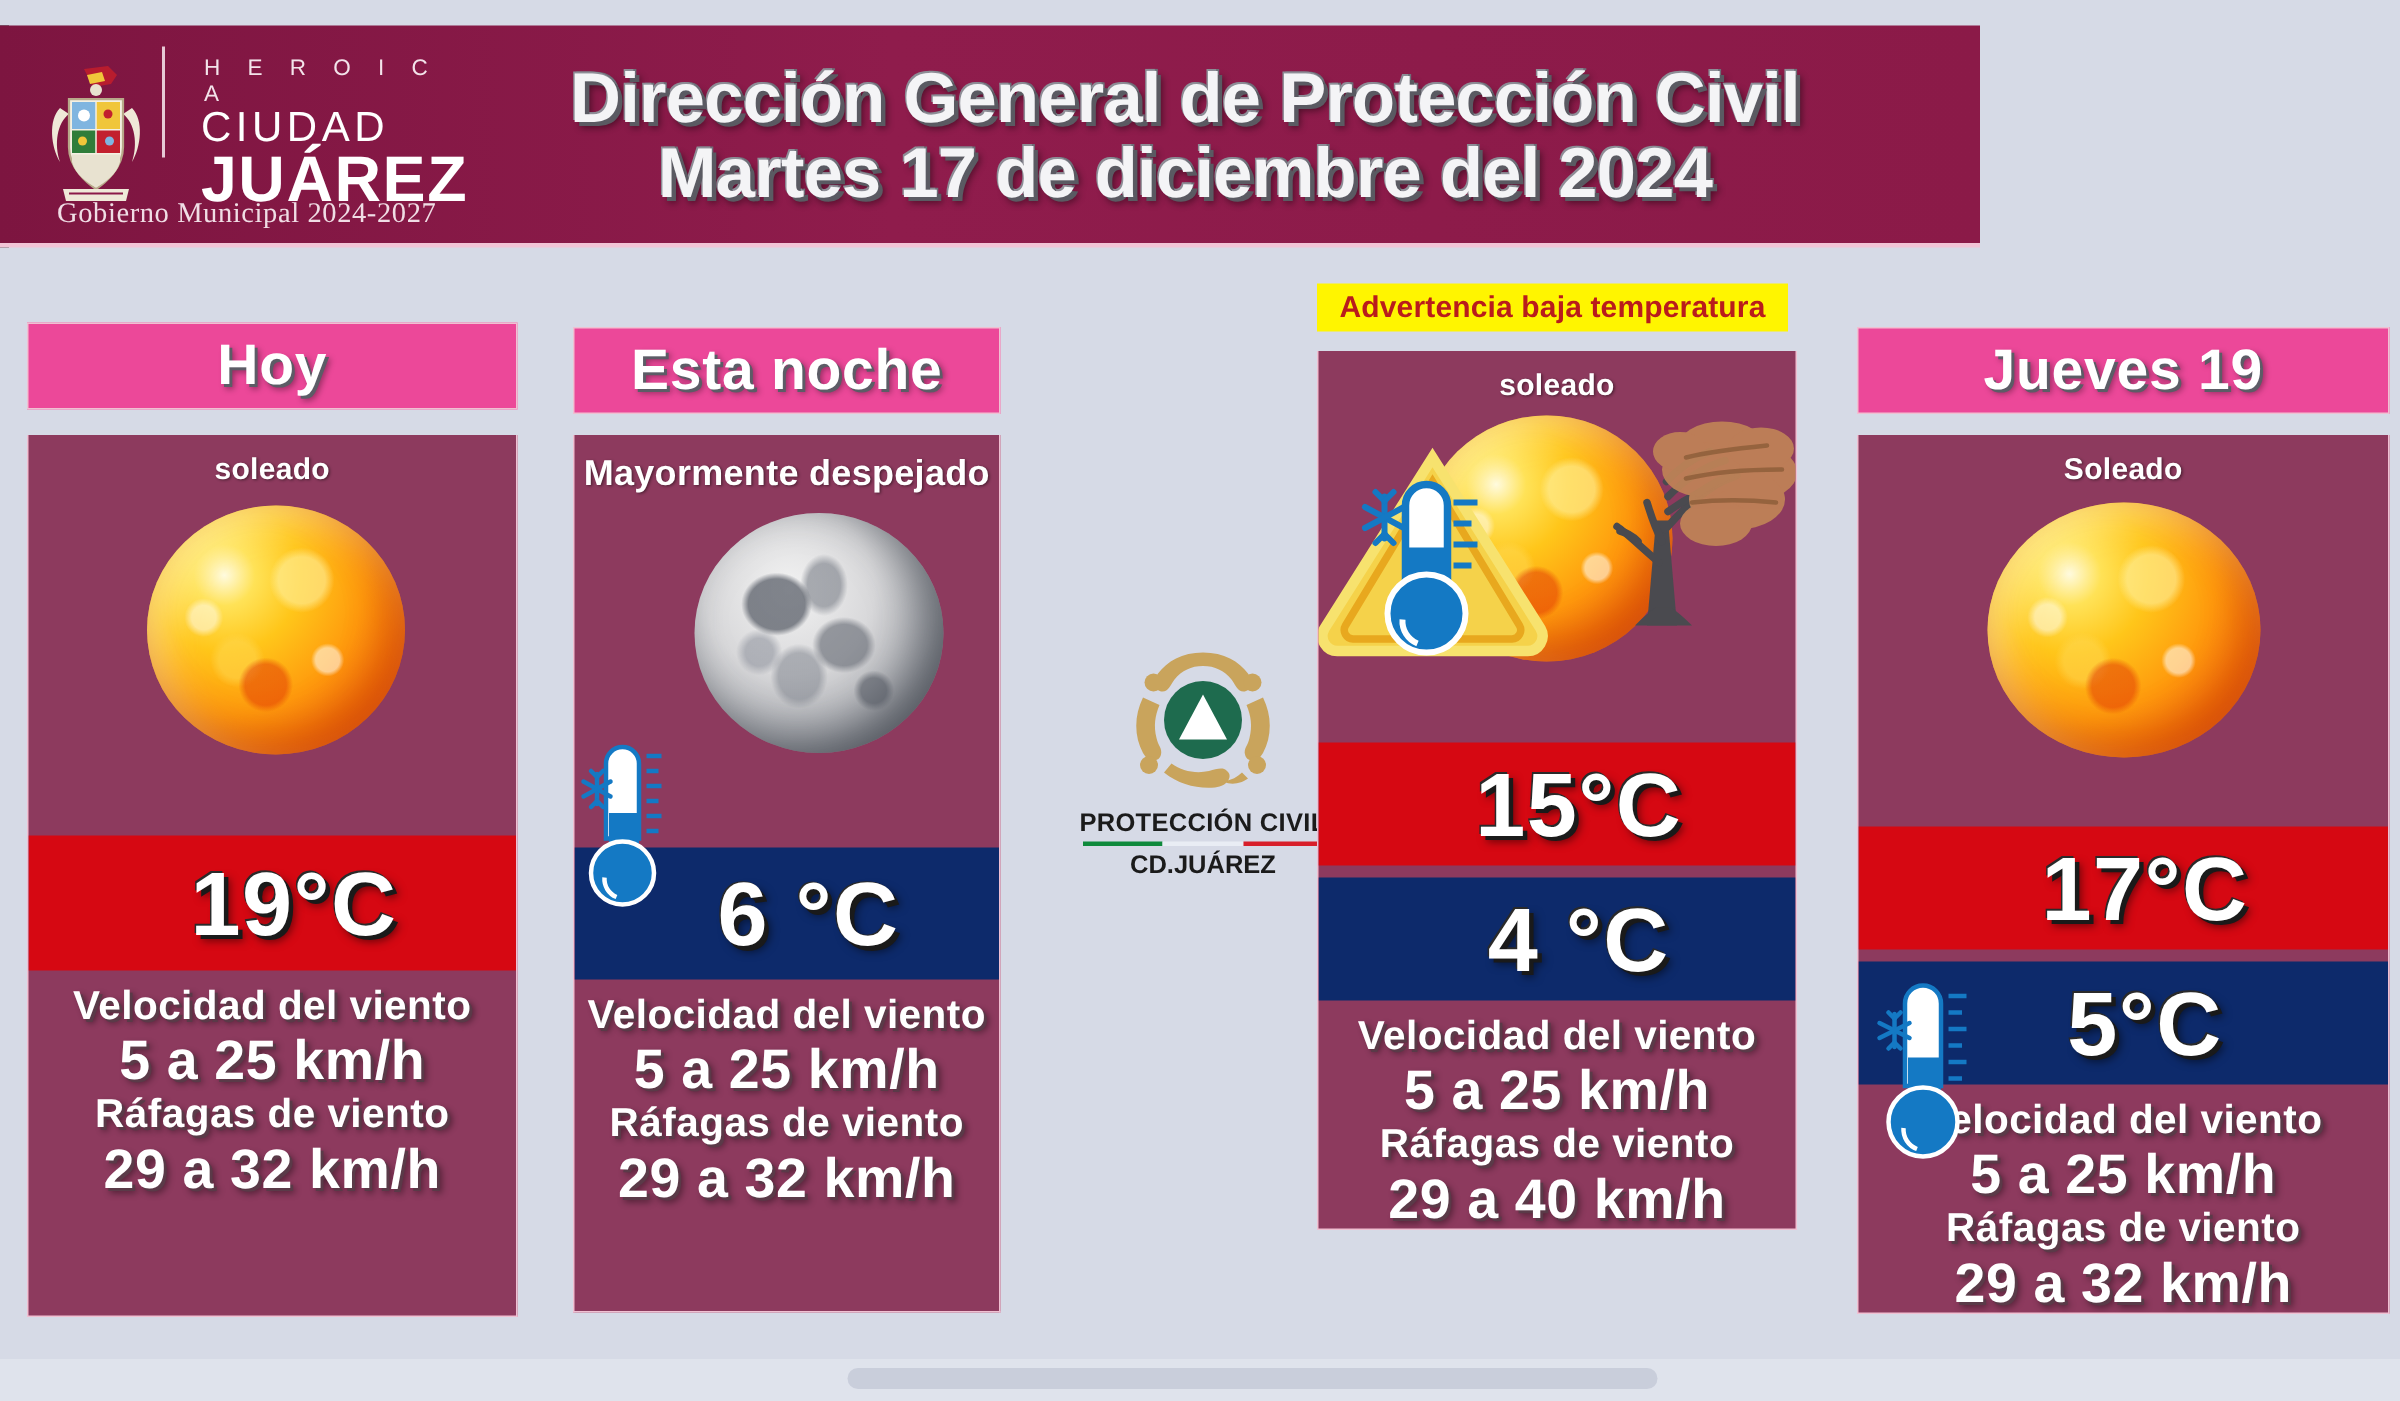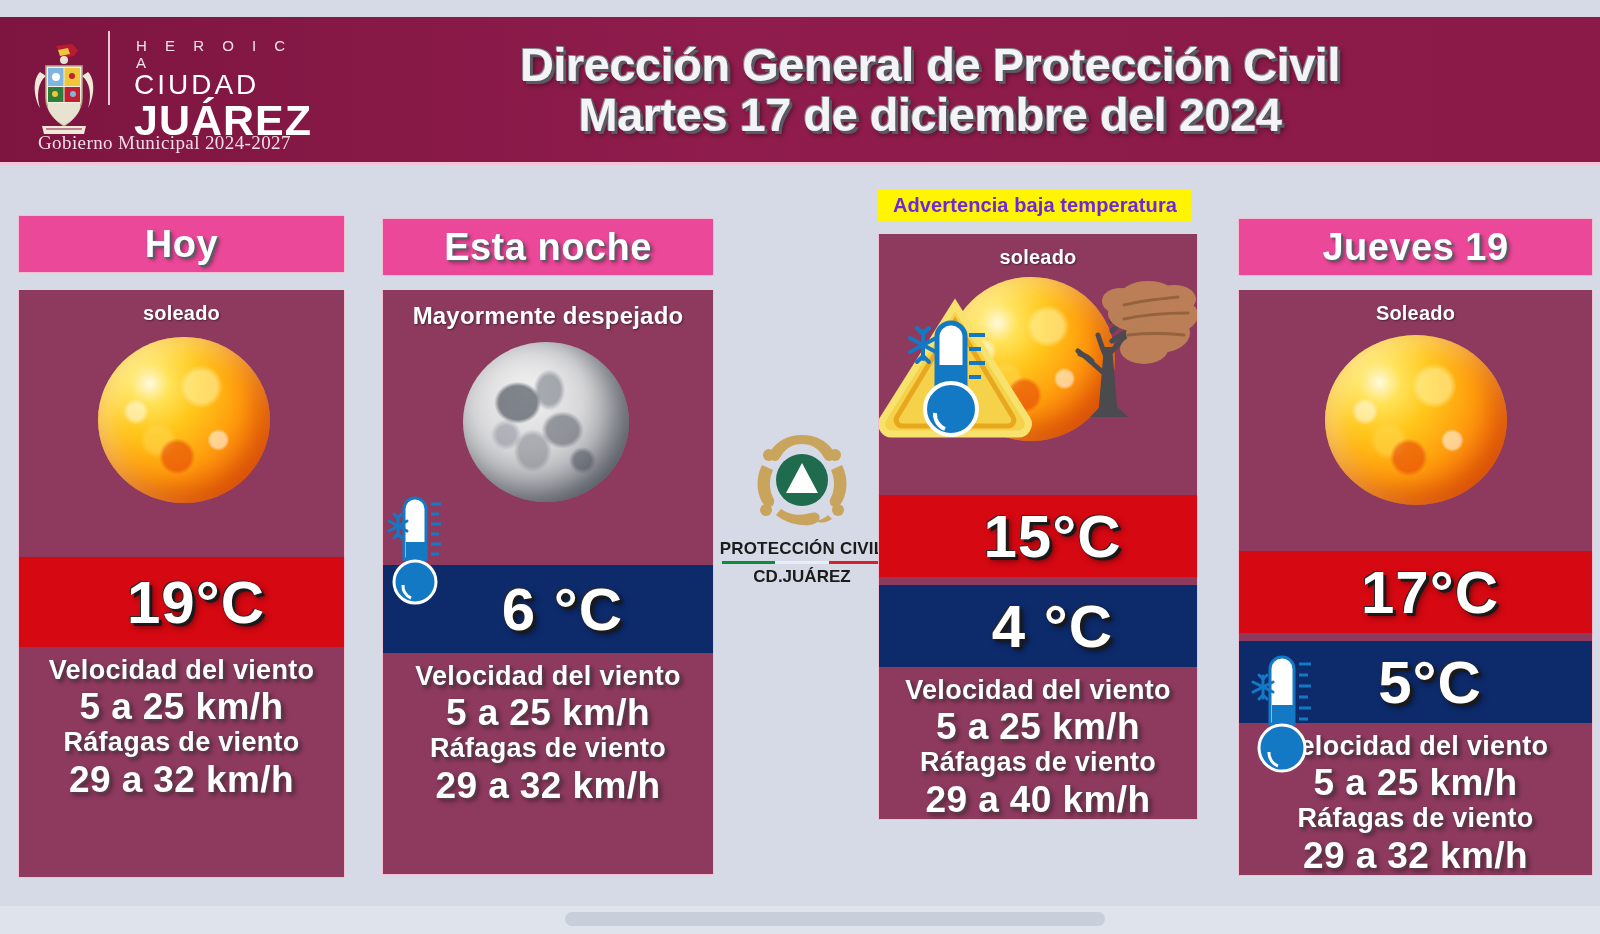--- a/index.html
+++ b/index.html
@@ -6,21 +6,21 @@
   html, body {
     width: 1600px; height: 934px;
     background: #d6dae6;
     font-family: "Liberation Sans", sans-serif;
     overflow: hidden;
   }
   #page { position: relative; width: 1600px; height: 934px; background: #d6dae6; }
 
   
   .header-band {
-    position: absolute; left: 0; top: 17px; width: 1600px; height: 148px;
+    position: absolute; left: 0; top: 17px; width: 1320px; height: 148px;
     background: linear-gradient(90deg, #7d1540 0%, #8f1c4c 45%, #8b1a48 100%);
     border-bottom: 3px solid #f2c4d6;
     display: flex; align-items: center;
   }
   .brand { display: flex; align-items: center; padding-left: 28px; width: 300px; flex: none; }
   .crest { width: 72px; height: 96px; flex: none; position: relative; }
   .brand-text { margin-left: 10px; position: relative; }
   .brand-divider {
     position: absolute; left: 108px; top: 14px; width: 2px; height: 74px;
     background: #e7c9d6;
@@ -148,21 +148,21 @@
     line-height: 1.12;
   }
 
   
   .warn-badge {
     position: absolute; background: #fff500;
     display: flex; align-items: center; justify-content: center;
     z-index: 6;
   }
   .warn-badge span {
-    color: #6d28d9; font-weight: 700; font-size: 20px; letter-spacing: 0.1px;
+    color: #b91c1c; font-weight: 700; font-size: 20px; letter-spacing: 0.1px;
     white-space: nowrap;
   }
 
   
   .pc-logo { position: absolute; left: 712px; top: 425px; width: 180px; text-align: center; }
   .pc-mark { width: 120px; height: 110px; margin: 0 auto; position: relative; }
   .pc-name {
     font-weight: 700; font-size: 17px; color: #1b1b1b; letter-spacing: 0.2px;
     margin-top: 4px; white-space: nowrap;
   }
@@ -247,21 +247,21 @@
       </div>
       <div class="wind-block">
         <div class="wind-lbl">Velocidad del viento</div>
         <div class="wind-val">5 a 25 km/h</div>
         <div class="wind-lbl">Ráfagas de viento</div>
         <div class="wind-val">29 a 32 km/h</div>
       </div>
     </div>
   </div>
 
-  <div class="card" style="left:382px; top:218px; width:332px;">
+  <div class="card" style="left:382px; top:218px; width:285px;">
     <div class="card-head">
       <div class="card-head-txt">Esta noche</div>
     </div>
     <div class="card-body" style="height:585px; margin-top:14px;">
       <div class="cond big">Mayormente despejado</div>
       <div class="icon-zone">
         <div class="moon" style="left:80px; top:12px; width:166px; height:160px;"></div>
       </div>
       <div class="thermo" style="left:2px; top:200px; z-index:5;">
         <svg width="62" height="118" viewBox="0 0 62 118">

